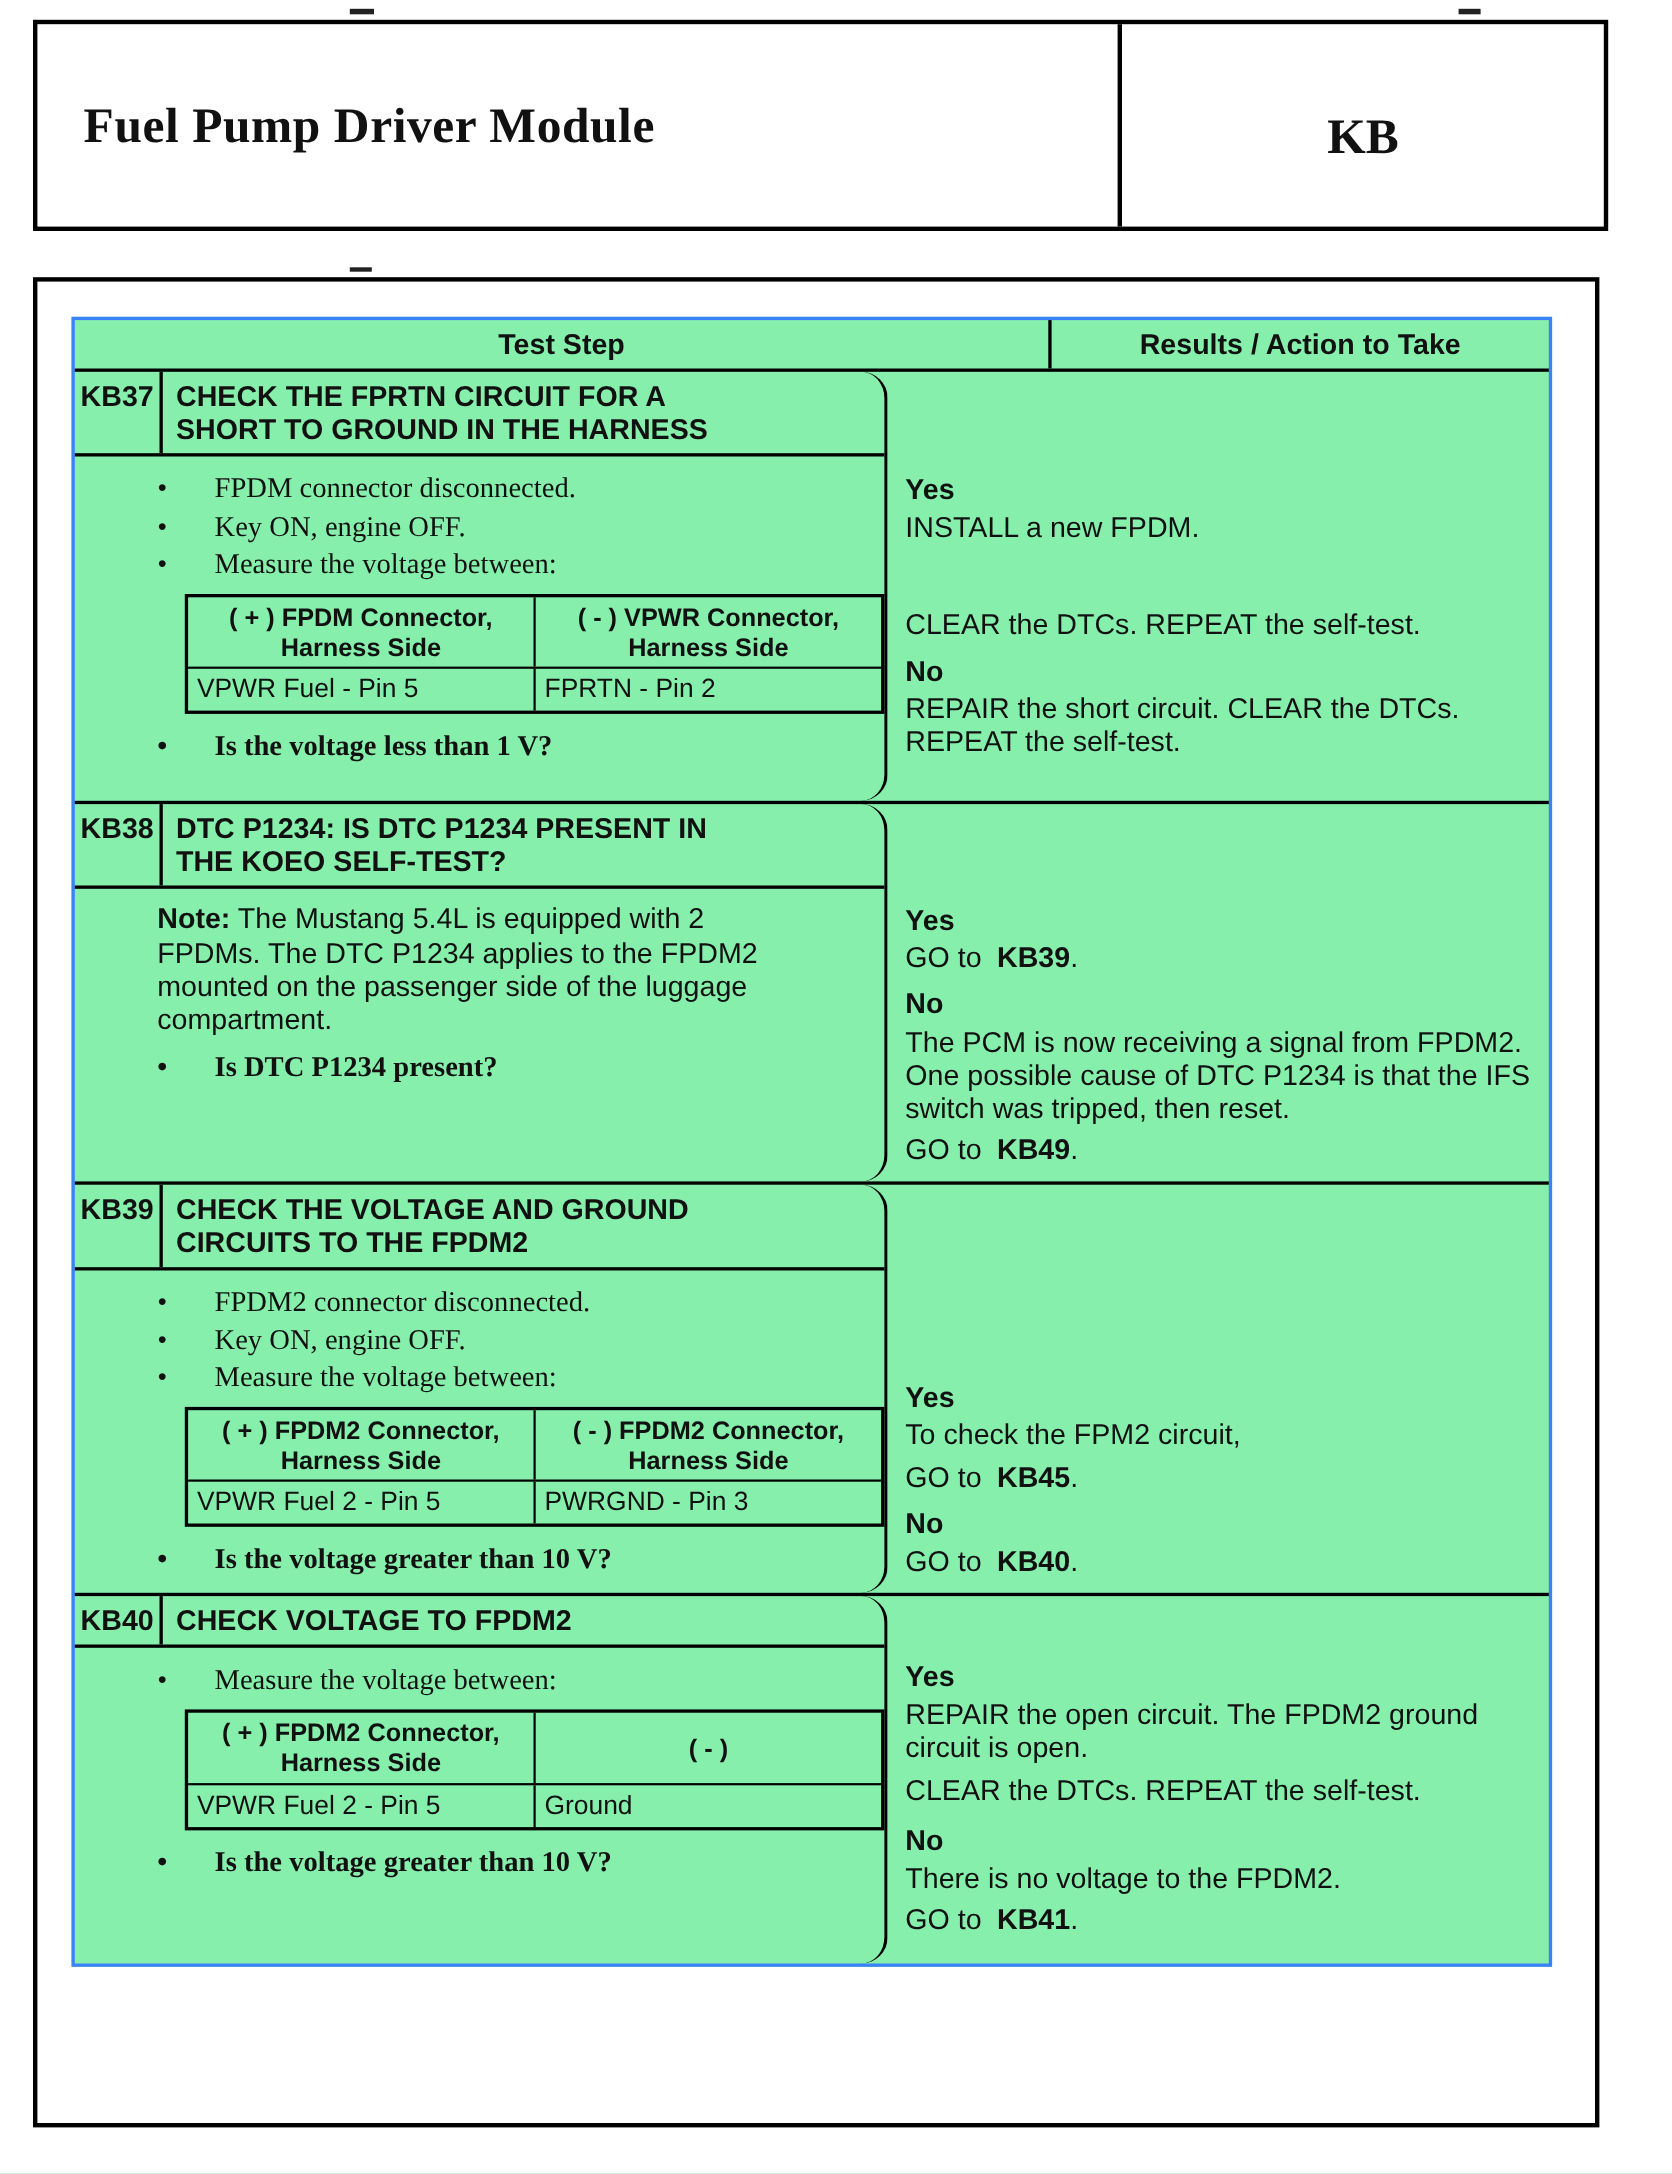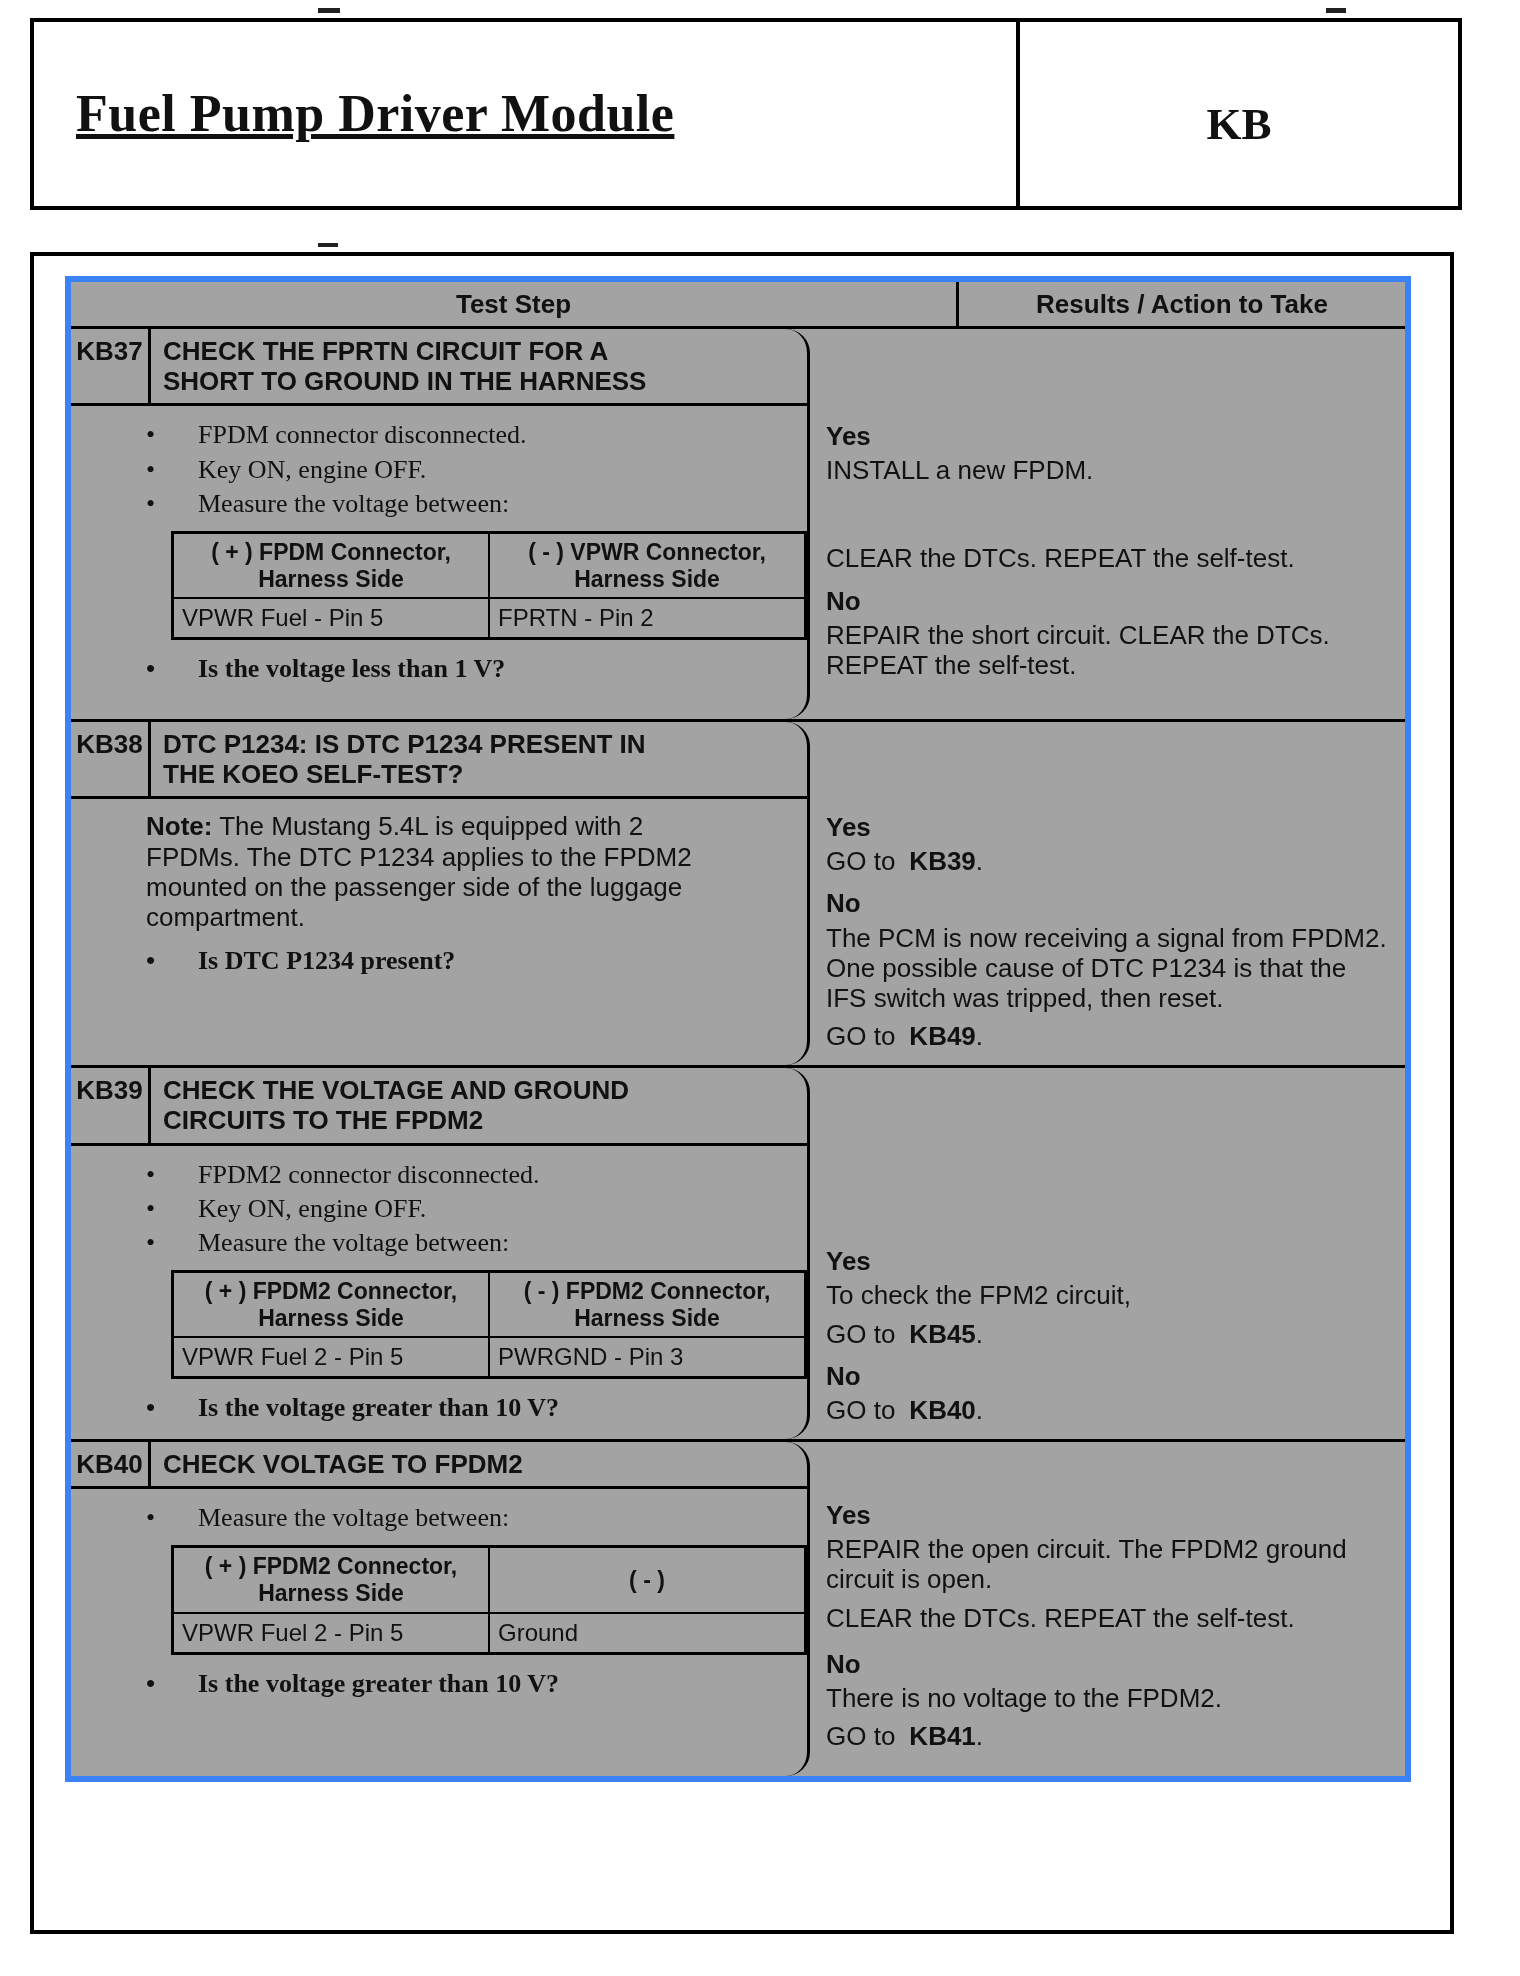--- a/index.html
+++ b/index.html
@@ -17,41 +17,40 @@
   
   .header-box {
     position:absolute; left:30px; top:18px; width:1424px; height:184px;
     border:4px solid #000; display:flex;
   }
   .header-left {
     width:986px; border-right:4px solid #000;
     display:flex; align-items:center; padding-left:42px; box-sizing:border-box;
   }
   .header-title {
-    font-family:"Liberation Serif", serif; font-weight:bold; font-size:52px;
+    font-family:"Liberation Serif", serif; font-weight:bold; font-size:45px;
     letter-spacing:0.5px;
-    text-decoration:underline;
   }
   .header-right {
     flex:1; display:flex; align-items:center; justify-content:center;margin-top:21px;
   }
   .header-code {
     font-family:"Liberation Serif", serif; font-weight:bold; font-size:45px;
   }
 
   
   .main-box {
     position:absolute; left:30px; top:252px; width:1424px; height:1682px;
     border:4px solid #000; box-sizing:border-box;
   }
 
   
   .pp-table {
-    position:absolute; left:31px; top:20px; width:1346px;
-    border:6px solid #3b82f6; box-sizing:border-box; background:#a3a3a3;
+    position:absolute; left:31px; top:32px; width:1346px;
+    border:3px solid #3b82f6; box-sizing:border-box; background:#86efac;
   }
   .pp-head { display:flex; border-bottom:3px solid #000; font-weight:bold; }
   .pp-head .th-step {
     width:888px; border-right:3px solid #000; box-sizing:border-box;
     text-align:center; padding:7px 4px;
   }
   .pp-head .th-results { flex:1; text-align:center; padding:7px 4px; }
 
   .section { display:flex; border-bottom:3px solid #000; }
   .section:last-child { border-bottom:none; }

